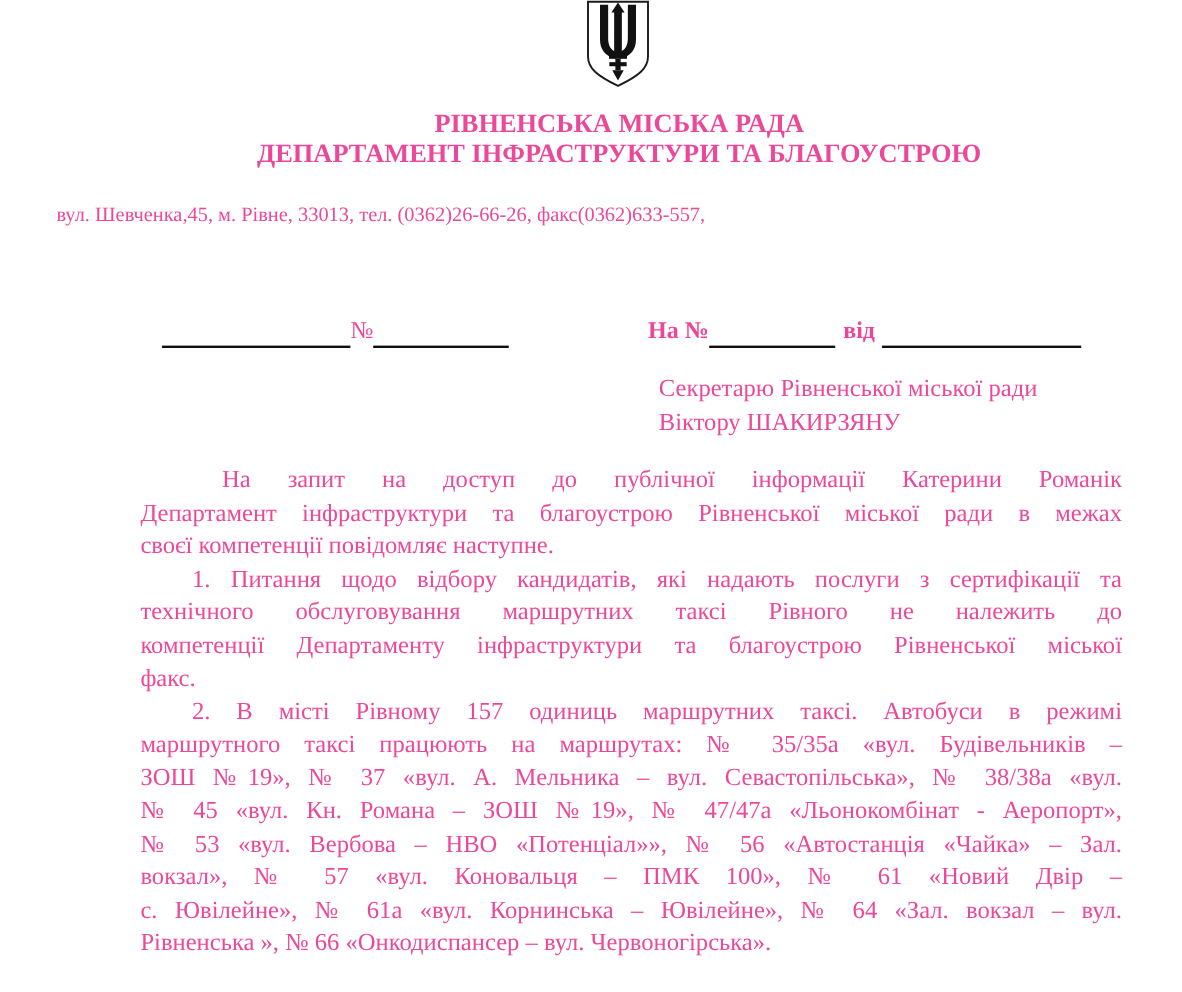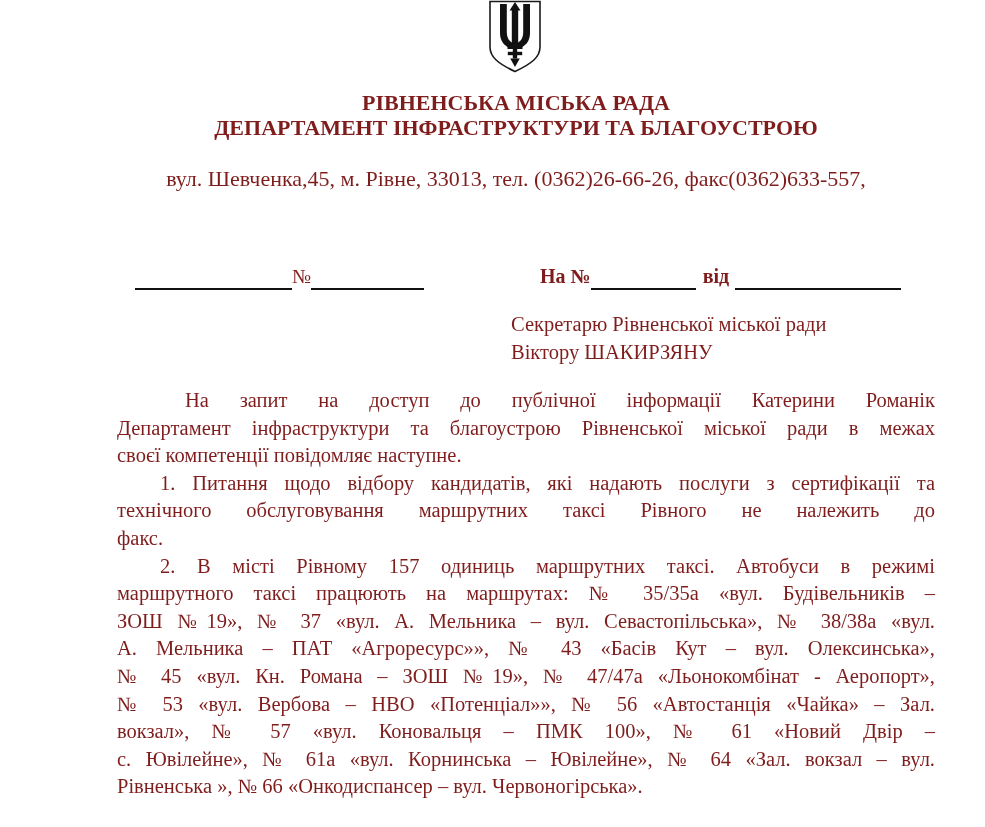--- a/index.html
+++ b/index.html
@@ -3,21 +3,21 @@
 <meta charset="utf-8">
 <style>
   html, body { margin: 0; padding: 0; background: #ffffff; }
   .page {
     position: relative;
     width: 985px;
     height: 827px;
     background: #ffffff;
     overflow: hidden;
     font-family: "Liberation Serif", "DejaVu Serif", serif;
-    color: #7f1d1d;
+    color: #ec4899;
   }
   
   .emblem {
     position: absolute;
     left: 487px;
     top: 0;
     width: 56px;
     height: 73px;
   }
   
@@ -30,22 +30,21 @@
     font-weight: bold;
     font-size: 22px;
     line-height: 25px;
     white-space: nowrap;
   }
   .address-block {
     position: absolute;
     left: 47px;
     top: 168px;
     width: 938px;
-    text-align: center;
-    font-size: 22px;
+    font-size: 17px;
     line-height: 22px;
     white-space: nowrap;
   }
   
   .ref-line {
     position: absolute;
     left: 0;
     top: 258px;
     width: 985px;
     height: 32px;
@@ -60,21 +59,21 @@
     vertical-align: bottom;
   }
   .blank-a { width: 157px; }
   .blank-b { width: 113px; }
   .blank-c { width: 105px; }
   .blank-d { width: 166px; }
   .ref-label { display: inline-block; vertical-align: bottom; line-height: 28px; }
   
   .recipient {
     position: absolute;
-    left: 511px;
+    left: 549px;
     top: 310px;
     font-size: 20.5px;
     line-height: 28px;
     white-space: nowrap;
   }
   
   .body-text {
     position: absolute;
     left: 117px;
     top: 387px;
@@ -134,25 +133,25 @@
     <div>Секретарю Рівненської міської ради</div>
     <div>Віктору ШАКИРЗЯНУ</div>
   </div>
 
   <div class="body-text">
     <div class="bline ind-lg">На запит на доступ до публічної інформації Катерини Романік</div>
     <div class="bline">Департамент інфраструктури та благоустрою Рівненської міської ради в межах</div>
     <div class="bline left-last">своєї компетенції повідомляє наступне.</div>
     <div class="bline ind-md">1. Питання щодо відбору кандидатів, які надають послуги з сертифікації та</div>
     <div class="bline">технічного обслуговування маршрутних таксі Рівного не належить до</div>
+    <div class="bline">компетенції Департаменту інфраструктури та благоустрою Рівненської міської</div>
     <div class="bline left-last">факс.</div>
     <div class="bline ind-md">2. В місті Рівному 157 одиниць маршрутних таксі. Автобуси в режимі</div>
     <div class="bline">маршрутного таксі працюють на маршрутах: № 35/35а «вул. Будівельників –</div>
     <div class="bline">ЗОШ №19», № 37 «вул. А. Мельника – вул. Севастопільська», № 38/38а «вул.</div>
-    <div class="bline">А. Мельника – ПАТ «Агроресурс»», № 43 «Басів Кут – вул. Олексинська»,</div>
     <div class="bline">№ 45 «вул. Кн. Романа – ЗОШ №19», № 47/47а «Льонокомбінат - Аеропорт»,</div>
     <div class="bline">№ 53 «вул. Вербова – НВО «Потенціал»», № 56 «Автостанція «Чайка» – Зал.</div>
     <div class="bline">вокзал», № 57 «вул. Коновальця – ПМК 100», № 61 «Новий Двір –</div>
     <div class="bline">с. Ювілейне», № 61а «вул. Корнинська – Ювілейне», № 64 «Зал. вокзал – вул.</div>
     <div class="bline left-last">Рівненська », № 66 «Онкодиспансер – вул. Червоногірська».</div>
   </div>
 
 </div>
 
 </body></html>

